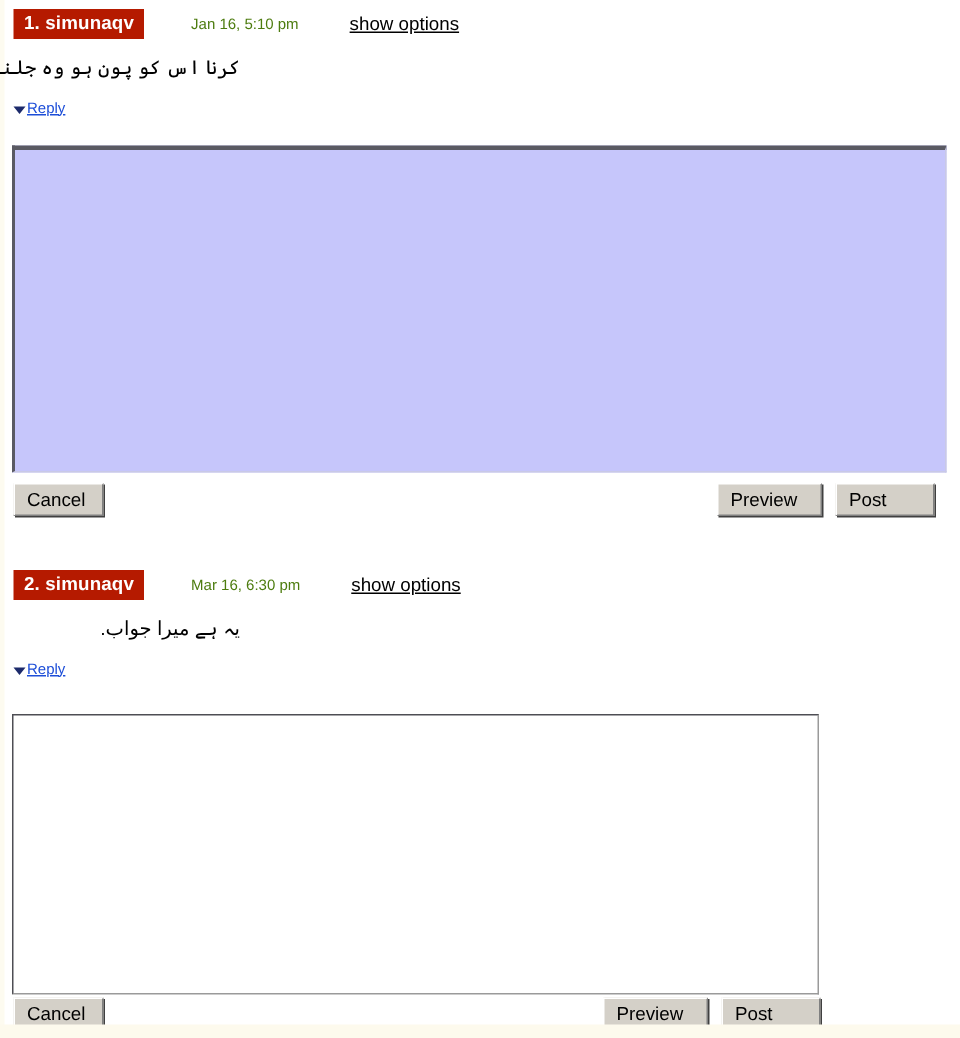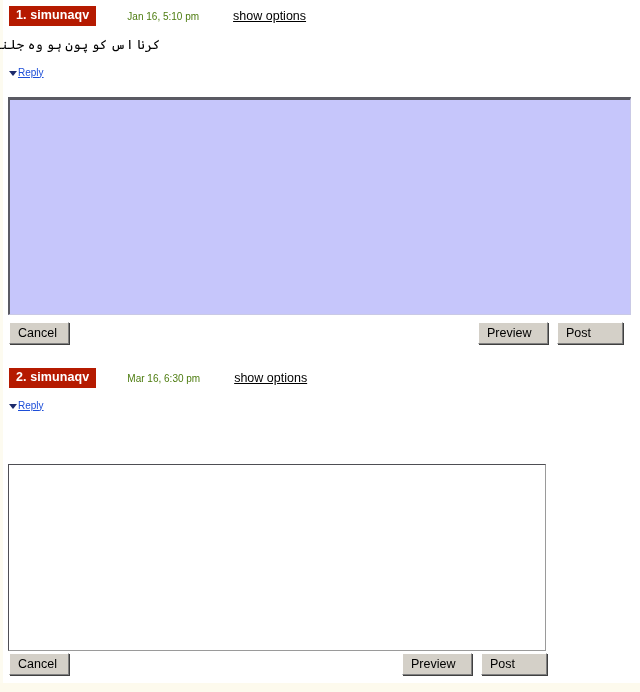--- a/index.html
+++ b/index.html
@@ -181,28 +181,29 @@
 
     <textarea class="reply-box selected" style="position: absolute; left: 8px; top: 97px; width: 623px; height: 218px;" placeholder=""></textarea>
 
     <div class="button-row" style="position:absolute; left:0; top:322px; width:640px;">
       <button class="btn" style="left:9px; top:0; width:60px;">Cancel</button>
       <button class="btn" style="left:478px; top:0; width:70px;">Preview</button>
       <button class="btn default-btn" style="left:557px; top:0; width:66px;">Post</button>
     </div>
   </div>
 
-  <div class="post" style="position:absolute; left:0; top:369px; width:640px;">
+  <div class="post" style="position:absolute; left:0; top:381px; width:640px;">
 
     <div class="post-header">
       <span class="author-badge">2. simunaqv</span>
       <span class="post-date">Mar 16, 6:30 pm</span>
       <span class="show-options">show options</span>
     </div>
 
+    <div class="post-body">یہ ہے میرا جواب.</div>
 
     <div class="reply-link-row">
       <span class="tri-down"></span>
       <span class="reply-label">Reply</span>
     </div>
 
     <textarea class="reply-box" style="position: absolute; left: 8px; top: 95px; width: 538px; height: 187px;" placeholder=""></textarea>
 
     <div class="button-row" style="position:absolute; left:0; top:284px; width:640px;">
       <button class="btn" style="left:9px; top:0; width:60px;">Cancel</button>

